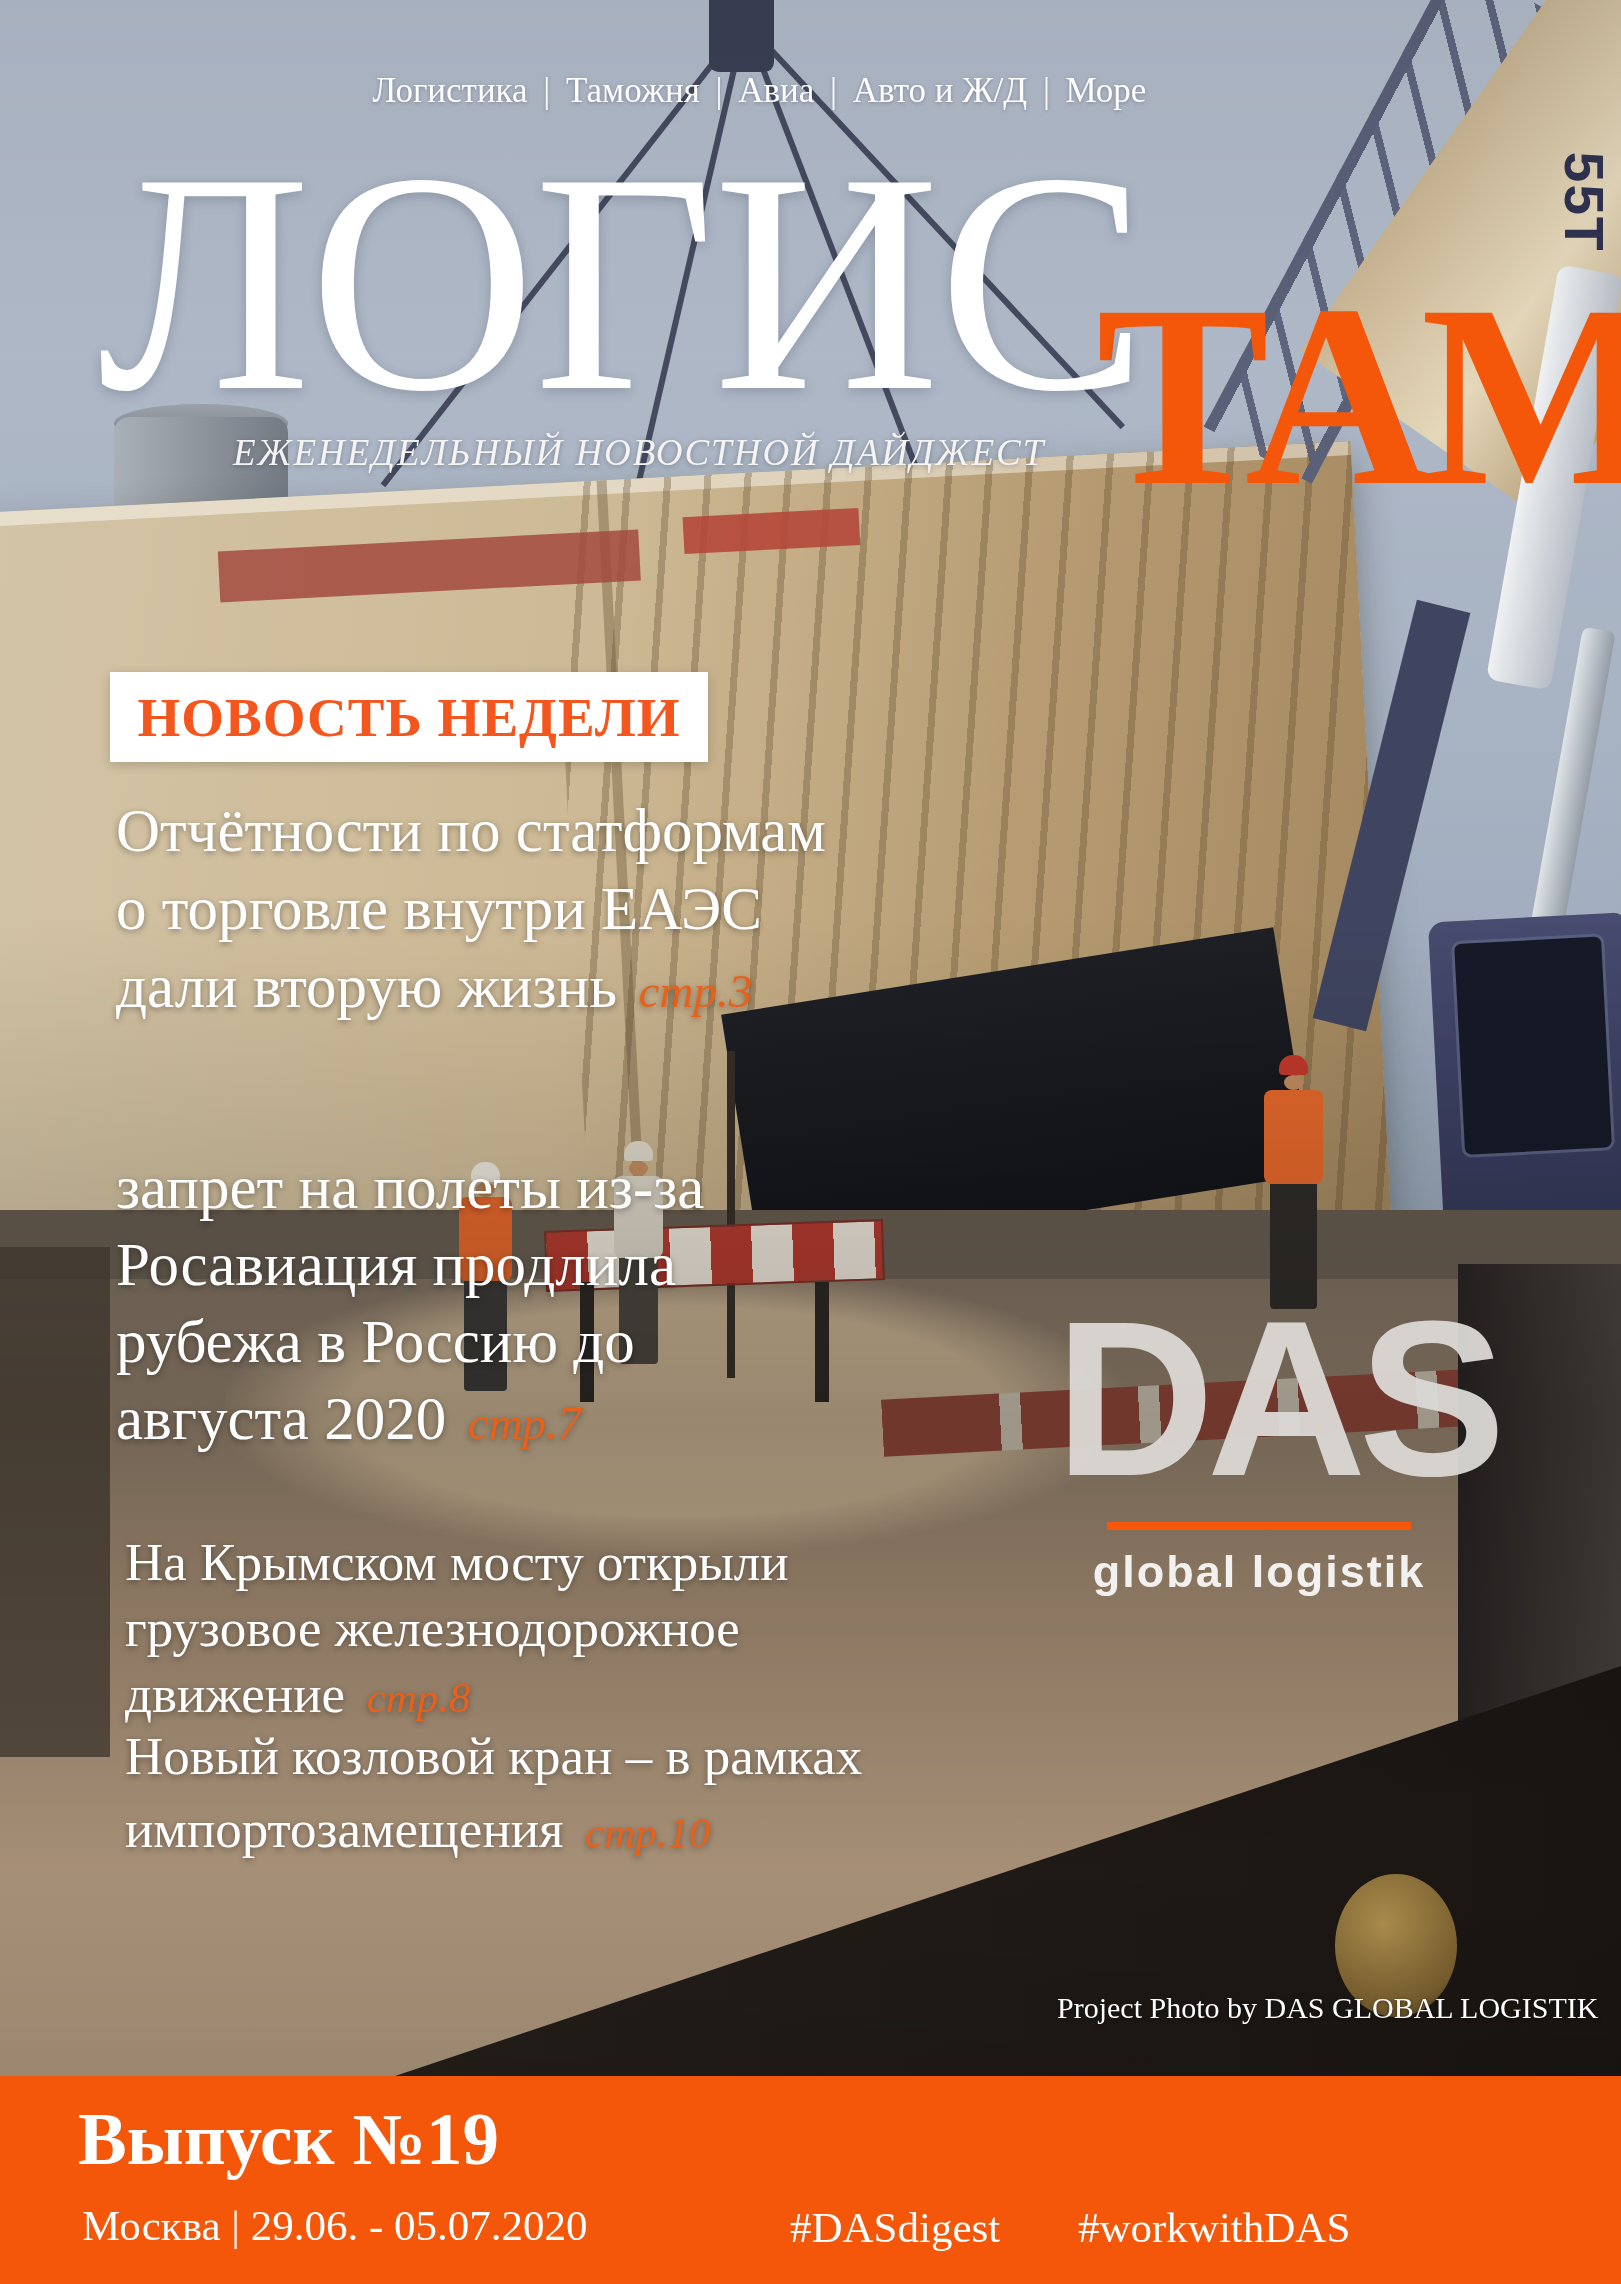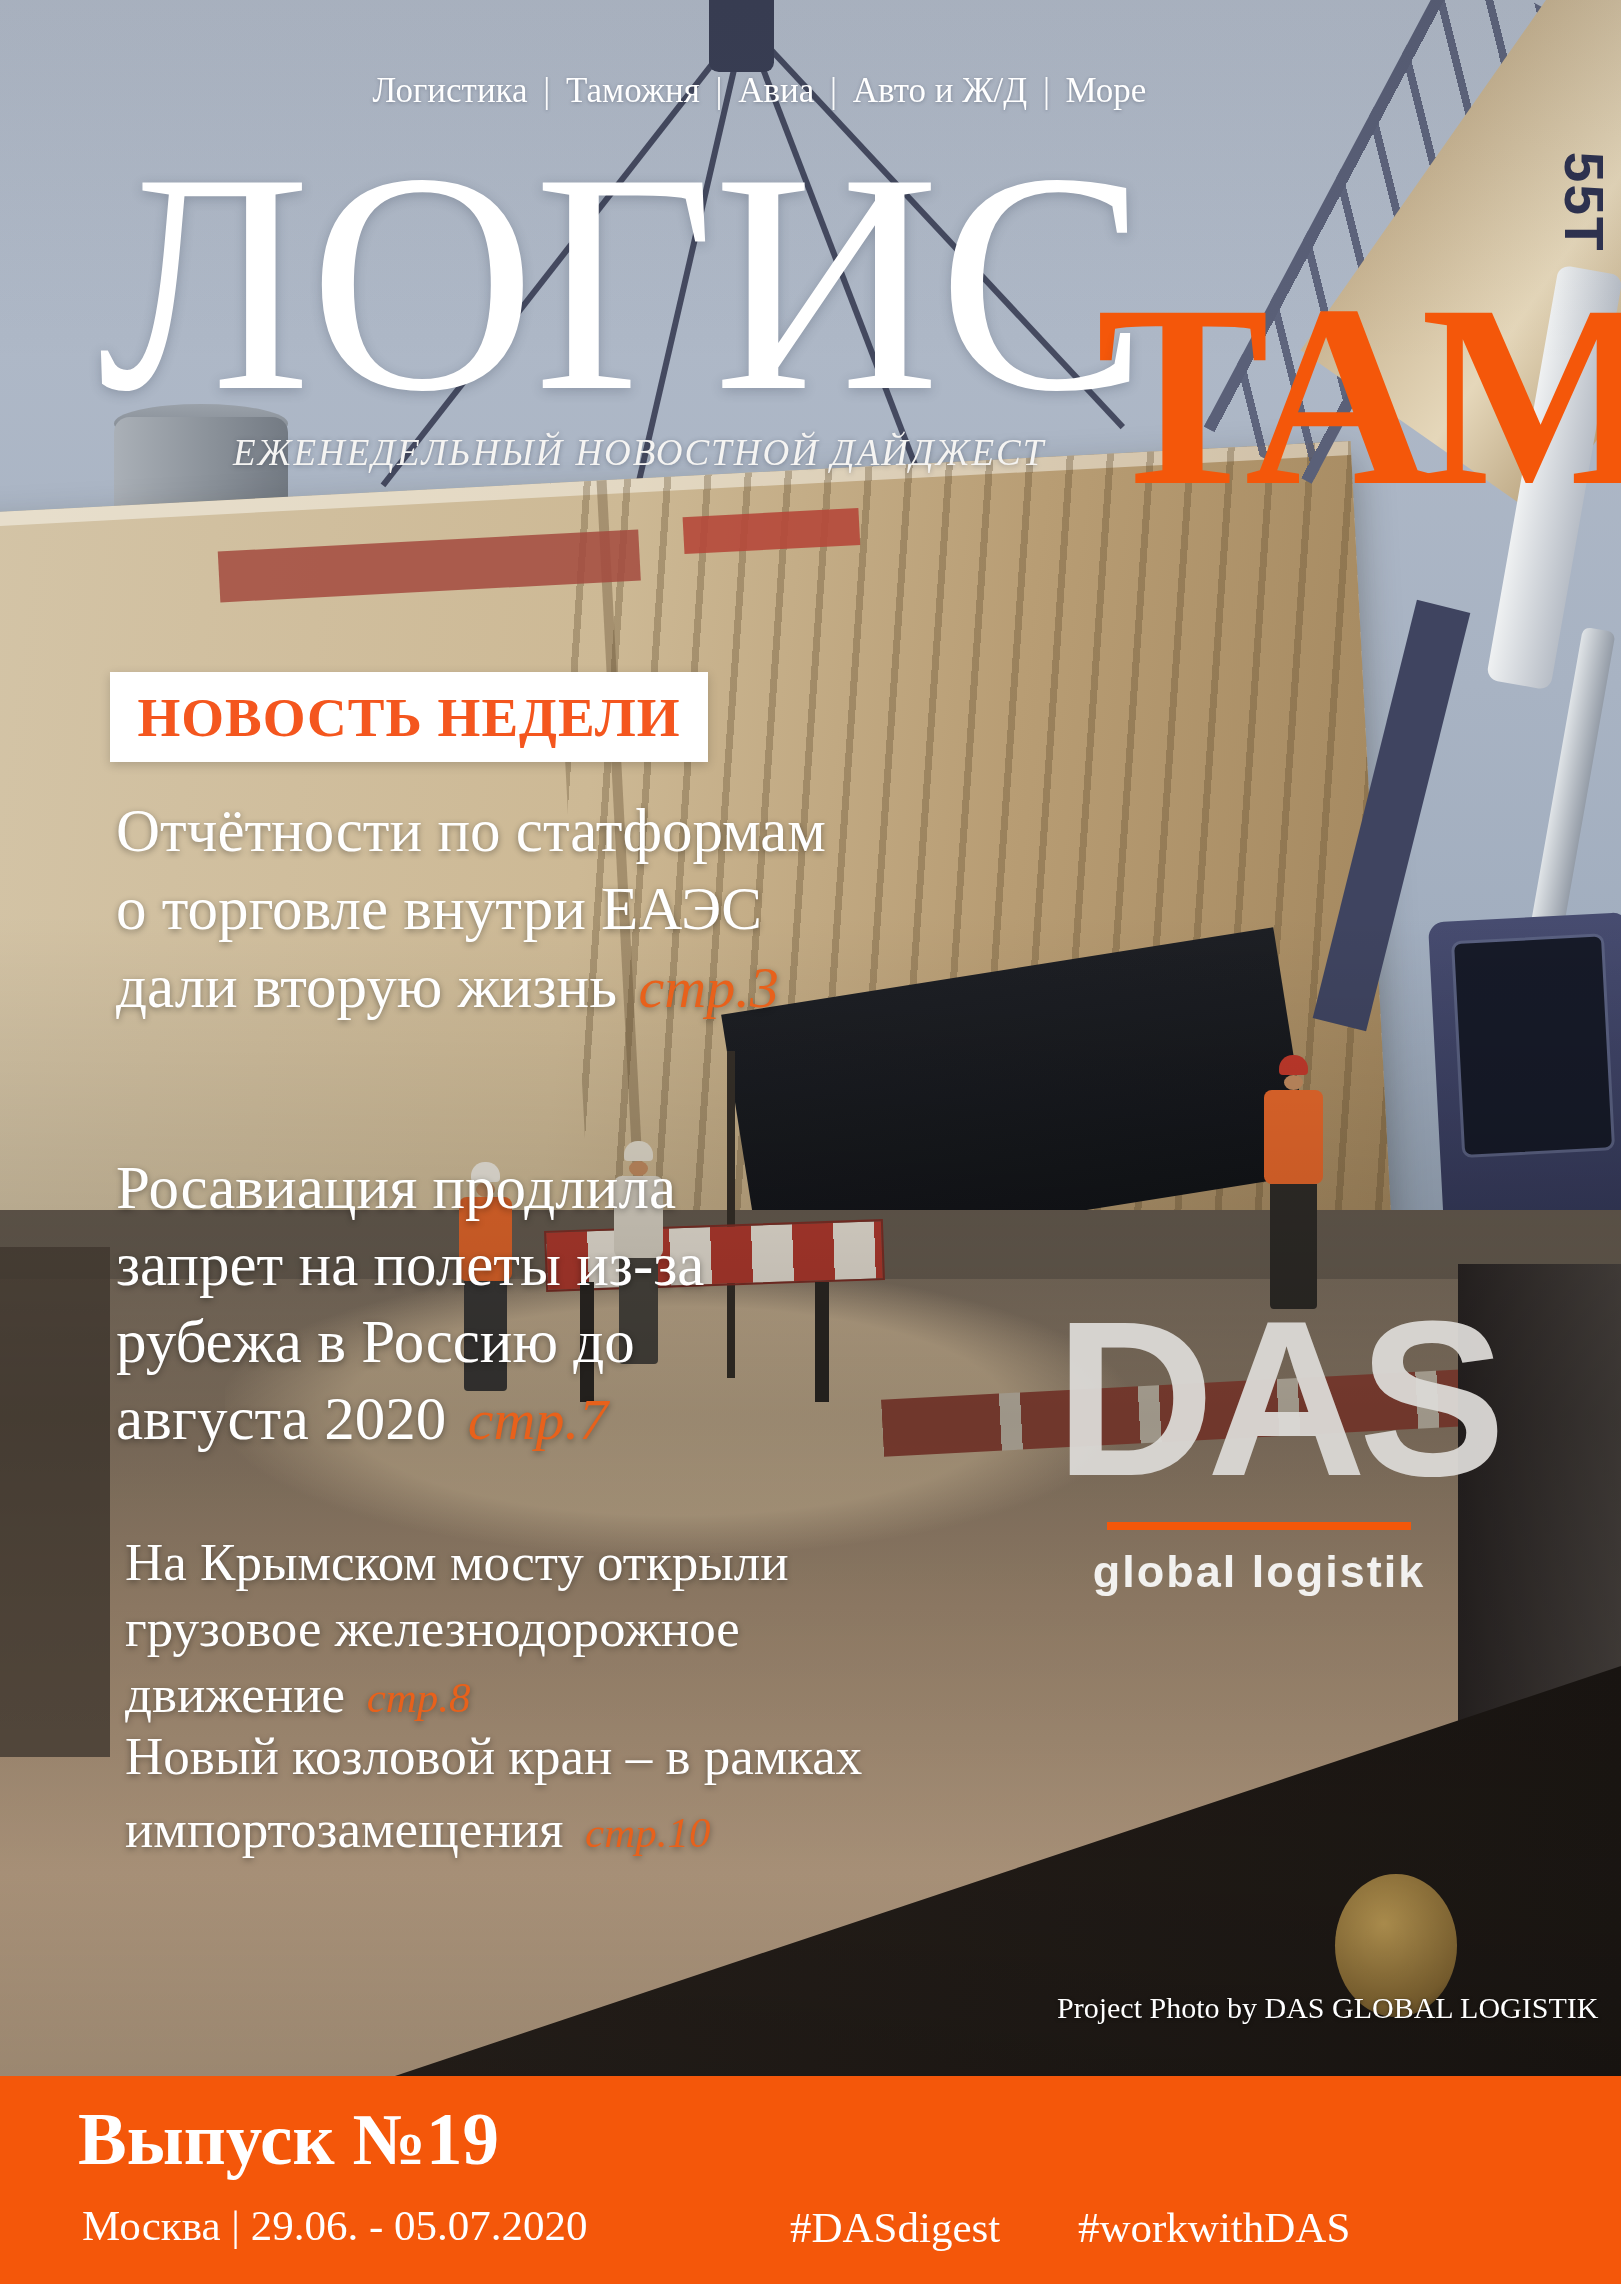--- a/index.html
+++ b/index.html
@@ -113,21 +113,21 @@
 
   .headline{color:#fff;z-index:6;text-shadow:0 2px 6.9px rgba(0,0,0,.38);}
   .hl-line{display:block;}
   .hl-large{font-size:61px;line-height:78px;}
   .hl-medium{font-size:53px;}
   .hl-1{left:116px;top:792px;}
   .hl-2{left:116px;top:1149px;line-height:77px;}
   .hl-3{left:125px;top:1529px;line-height:66px;}
   .hl-4{left:125px;top:1720px;line-height:73px;}
   .pageref{font-style:italic;font-weight:normal;color:#E8611B;margin-left:21.6px;}
-  .hl-large .pageref{font-size:58px;}
+  .hl-large .pageref{font-size:47px;}
   .hl-medium .pageref{font-size:43px;}
 
   .logo{left:1055px;top:1296px;width:408px;text-align:center;z-index:6;
         font-family:"Liberation Sans","DejaVu Sans",sans-serif;}
   .logo-wordmark{font-size:221px;line-height:206px;font-weight:bold;letter-spacing:-7.8px;
         color:rgba(219,217,214,.95);}
   .logo-rule{width:304px;height:8.8px;margin:19.6px auto 15.7px auto;background:#F4570A;}
   .logo-subtitle{font-size:45px;font-weight:bold;letter-spacing:2px;color:#f2f1ef;}
 
   .credit{left:1057px;top:1991px;font-size:30px;font-weight:normal;color:#fff;z-index:6;
@@ -229,22 +229,22 @@
     <span class="badge-label">НОВОСТЬ НЕДЕЛИ</span>
   </div>
 
   <div class="abs headline hl-large hl-1">
     <span class="hl-line">Отчётности по статформам</span>
     <span class="hl-line">о торговле внутри ЕАЭС</span>
     <span class="hl-line"><span>дали вторую жизнь</span><span class="pageref">стр.3</span></span>
   </div>
 
   <div class="abs headline hl-large hl-2">
+    <span class="hl-line">запрет на полеты из-за</span>
     <span class="hl-line">Росавиация продлила</span>
-    <span class="hl-line">запрет на полеты из-за</span>
     <span class="hl-line">рубежа в Россию до</span>
     <span class="hl-line"><span>августа 2020</span><span class="pageref">стр.7</span></span>
   </div>
 
   <div class="abs headline hl-medium hl-3">
     <span class="hl-line">На Крымском мосту открыли</span>
     <span class="hl-line">грузовое железнодорожное</span>
     <span class="hl-line"><span>движение</span><span class="pageref">стр.8</span></span>
   </div>
 

